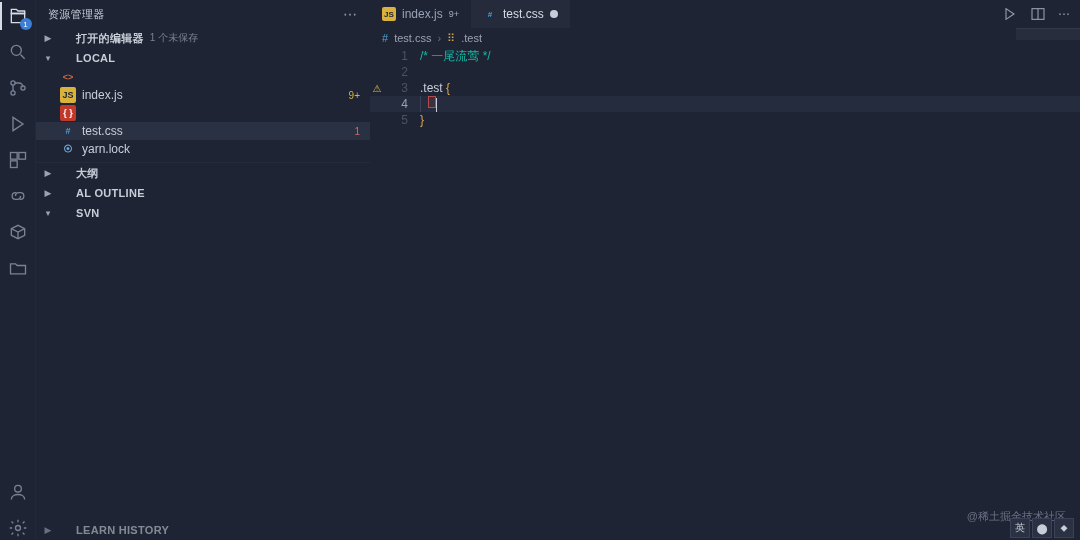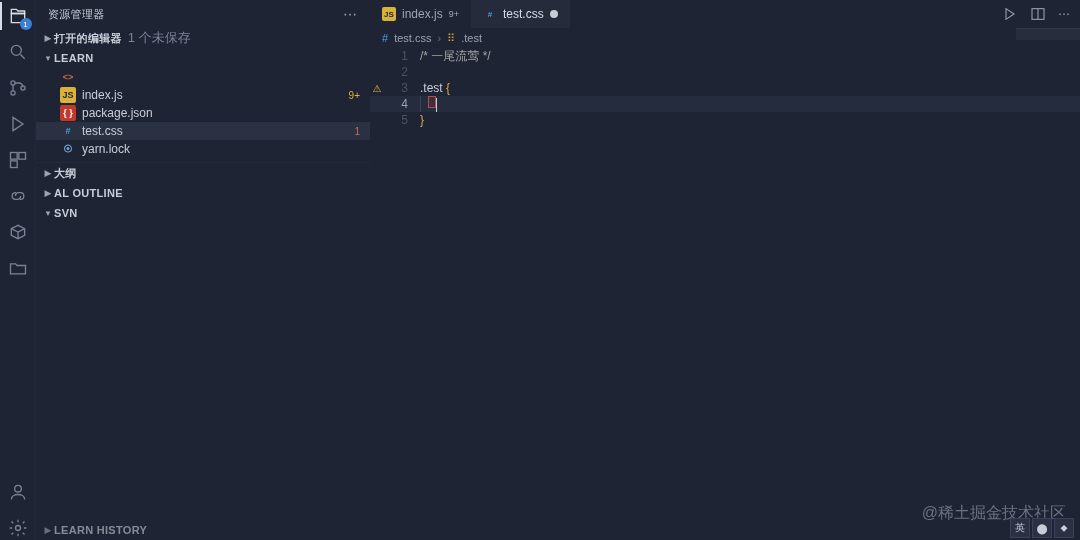--- a/index.html
+++ b/index.html
@@ -9,22 +9,22 @@
 .activitybar .aicon.active { color:#d7dce6; }
 .activitybar .aicon.active::before { content:""; position:absolute; left:-6px; top:-2px; bottom:-2px; width:2px; background:#d7dce6; }
 .activitybar .spacer { flex:1; }
 .badge-dot { position:absolute; bottom:-2px; right:-2px; width:12px; height:12px; background:#3b7ed3; border-radius:50%; color:#fff; font-size:8px; display:flex; align-items:center; justify-content:center; }
 .sidebar { width:334px; background:#1e2433; display:flex; flex-direction:column; }
 .side-header { height:28px; display:flex; align-items:center; padding:0 12px; font-size:11px; color:#c8cdd8; letter-spacing:0.3px; }
 .side-header .title { flex:1; }
 .side-header .dots { color:#9aa2b5; font-size:14px; letter-spacing:1px; cursor:pointer; }
 .section-row { height:20px; display:flex; align-items:center; padding-left:6px; font-size:11px; color:#c8cdd8; cursor:pointer; }
 .section-row .chev { width:12px; display:inline-block; text-align:center; color:#9aa2b5; font-size:9px; }
-.section-row .sec-label { font-weight:600; letter-spacing:0.3px; }
-.section-row .hint { margin-left:6px; color:#7a8296; font-size:13px; }
+.section-row .sec-label { font-weight:600; letter-spacing:0.3px;margin-left:22px; }
+.section-row .hint { margin-left:6px; color:#7a8296; font-size:10px; }
 .tree { padding-left:0; }
 .file { height:18px; display:flex; align-items:center; padding-left:24px; font-size:12px; color:#c8cdd8; cursor:pointer; position:relative; }
 .file.dim { color:#72798c; }
 .file .ficon { width:16px; height:16px; display:flex; align-items:center; justify-content:center; font-size:9px; font-weight:700; margin-right:6px; border-radius:2px; }
 .file .fname { flex:1; }
 .file .rbadge { margin-right:10px; font-size:10px; }
 .file.selected { background:#2a3142; }
 .js-ic { background:#d9b13b; color:#1e2433; }
 .css-ic { color:#4aa3df; }
 .json-ic { background:#c1392b; color:#fff; font-size:7px; }
@@ -42,30 +42,30 @@
 .tab .dirty { width:8px; height:8px; border-radius:50%; background:#c8cdd8; }
 .tab-actions { margin-left:auto; display:flex; align-items:center; gap:12px; padding-right:10px; color:#9aa2b5; }
 .tab-actions span { cursor:pointer; }
 .crumbs { height:20px; display:flex; align-items:center; padding-left:12px; font-size:11px; color:#9aa2b5; gap:6px; background:#1e2433; }
 .crumbs .sep { color:#6a7185; }
 .code { flex:1; background:#1e2433; font-family: Consolas, "Courier New", monospace; font-size:12px; position:relative; }
 .line { display:flex; height:16px; align-items:center; }
 .gutter-glyph { width:14px; text-align:center; font-size:10px; }
 .lineno { width:36px; text-align:right; color:#4a526a; padding-right:12px; }
 .linetxt { white-space:pre; color:#c8cdd8; }
-.comment { color:#a3a3a3; }
+.comment { color:#14b8a6; }
 .sel { color:#c8cdd8; }
 .brace { color:#d7a850; }
 .line.current { background:#252c3d; }
 .line.current .lineno { color:#9aa2b5; }
 .indent-guide { display:inline-block; width:8px; border-left:1px solid #3a4158; height:16px; vertical-align:top; }
 .errbox { display:inline-block; width:8px; height:12px; border:1px solid #b84a4a; background:rgba(184,74,74,0.15); }
 .cursor { display:inline-block; width:1px; height:14px; background:#c8cdd8; vertical-align:middle; }
 .minimap { position:absolute; top:28px; right:0; width:64px; height:12px; background:rgba(200,205,216,0.06); border-top:1px solid rgba(200,205,216,0.08);}
-.watermark { position:absolute; bottom:16px; right:14px; font-size:16px; color:#6a7185; }
+.watermark { position:absolute; bottom:16px; right:14px; font-size:11px; color:#6a7185; }
 .ime { position:absolute; bottom:2px; right:6px; display:flex; gap:2px; }
 .ime span { width:20px; height:20px; background:#2a3142; border:1px solid #3a4158; display:flex; align-items:center; justify-content:center; font-size:10px; color:#c8cdd8; }
 svg { display:block; }
 </style>
 </head>
 <body>
 
 <div class="activitybar">
   <div class="aicon active">
     <svg width="20" height="20" viewBox="0 0 24 24" fill="none" stroke="currentColor" stroke-width="1.6">
@@ -137,34 +137,33 @@
     <span class="title">资源管理器</span>
     <span class="dots">⋯</span>
   </div>
   <div class="section-row">
     <span class="chev">▶</span>
     <span class="sec-label">打开的编辑器</span>
     <span class="hint">1 个未保存</span>
   </div>
   <div class="section-row">
     <span class="chev">▾</span>
-    <span class="sec-label">LEARN</span>
+    <span class="sec-label">LOCAL</span>
   </div>
   <div class="tree" id="tree">
       <div class="file dim">
         <span class="ficon html-ic">&lt;&gt;</span>
       </div>
       <div class="file">
         <span class="ficon js-ic">JS</span>
         <span class="fname">index.js</span>
         <span class="rbadge warn">9+</span>
       </div>
       <div class="file">
         <span class="ficon json-ic">{ }</span>
-        <span class="fname">package.json</span>
       </div>
       <div class="file selected">
         <span class="ficon css-ic">#</span>
         <span class="fname">test.css</span>
         <span class="rbadge err">1</span>
       </div>
       <div class="file">
         <span class="ficon lock-ic">⦿</span>
         <span class="fname">yarn.lock</span>
       </div>

